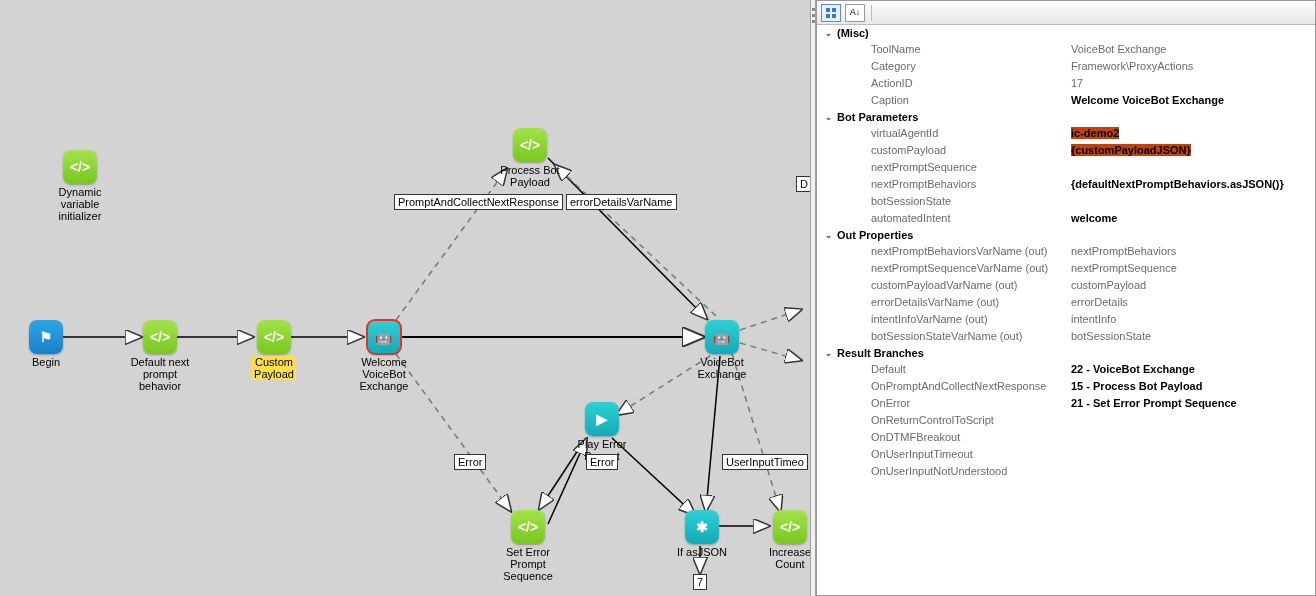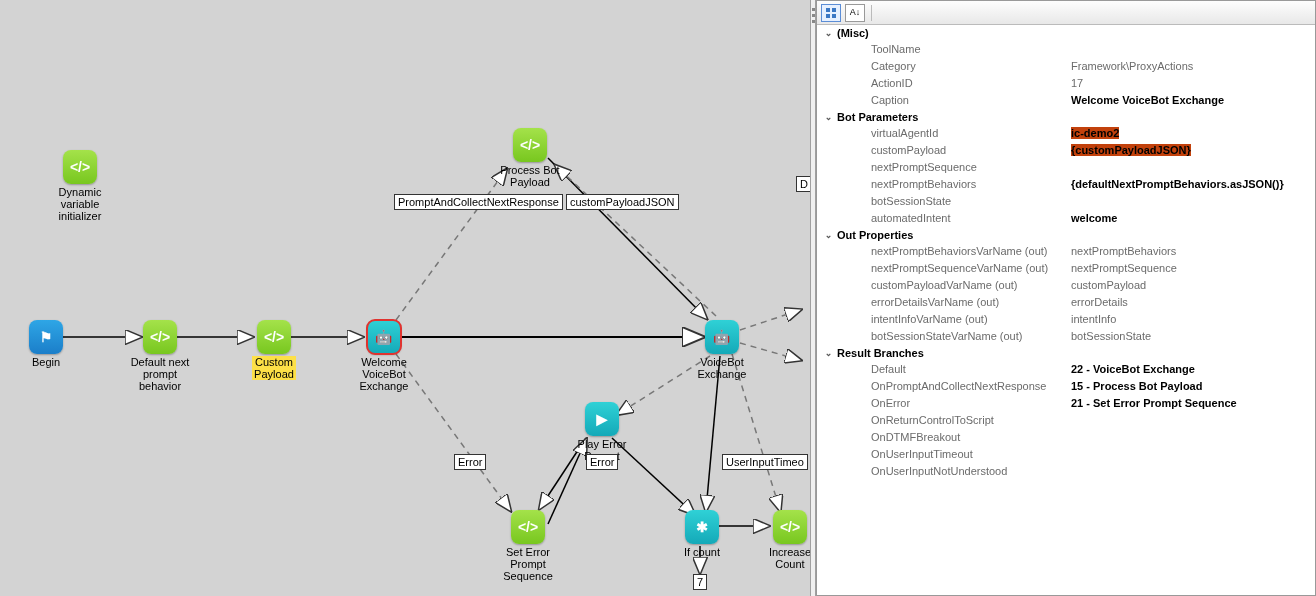--- a/index.html
+++ b/index.html
@@ -227,30 +227,30 @@
     <div class="label">Play Error<br>Prompt</div>
   </div>
 
   <div class="node" style="left:488px; top:510px;">
     <div class="icon ic-green">&lt;/&gt;</div>
     <div class="label">Set Error<br>Prompt<br>Sequence</div>
   </div>
 
   <div class="node" style="left:662px; top:510px;">
     <div class="icon ic-teal">✱</div>
-    <div class="label">If count</div>
+    <div class="label">If asJSON</div>
   </div>
 
   <div class="node" style="left:750px; top:510px;">
     <div class="icon ic-green">&lt;/&gt;</div>
     <div class="label">Increase<br>Count</div>
   </div>
 
   <div class="tagbox" style="left:394px; top:194px;">PromptAndCollectNextResponse</div>
-  <div class="tagbox" style="left:566px; top:194px;">customPayloadJSON</div>
+  <div class="tagbox" style="left:566px; top:194px;">errorDetailsVarName</div>
   <div class="tagbox" style="left:454px; top:454px;">Error</div>
   <div class="tagbox" style="left:586px; top:454px;">Error</div>
   <div class="tagbox" style="left:722px; top:454px;">UserInputTimeo</div>
   <div class="tagbox" style="left:796px; top:176px;">D</div>
   <div class="tagbox" style="left:693px; top:574px;">7</div>
 
 </div>
 
 <div class="splitter"></div>
 
@@ -271,20 +271,21 @@
   </div>
 
   <div class="props-grid">
 
     <div class="group">
       <span class="caret">⌄</span>
       <span>(Misc)</span>
     </div>
     <div class="row">
         <div class="k">ToolName</div>
+        <div class="v">VoiceBot Exchange</div>
       </div>
     <div class="row">
         <div class="k">Category</div>
         <div class="v">Framework\ProxyActions</div>
       </div>
     <div class="row">
         <div class="k">ActionID</div>
         <div class="v">17</div>
       </div>
     <div class="row">

